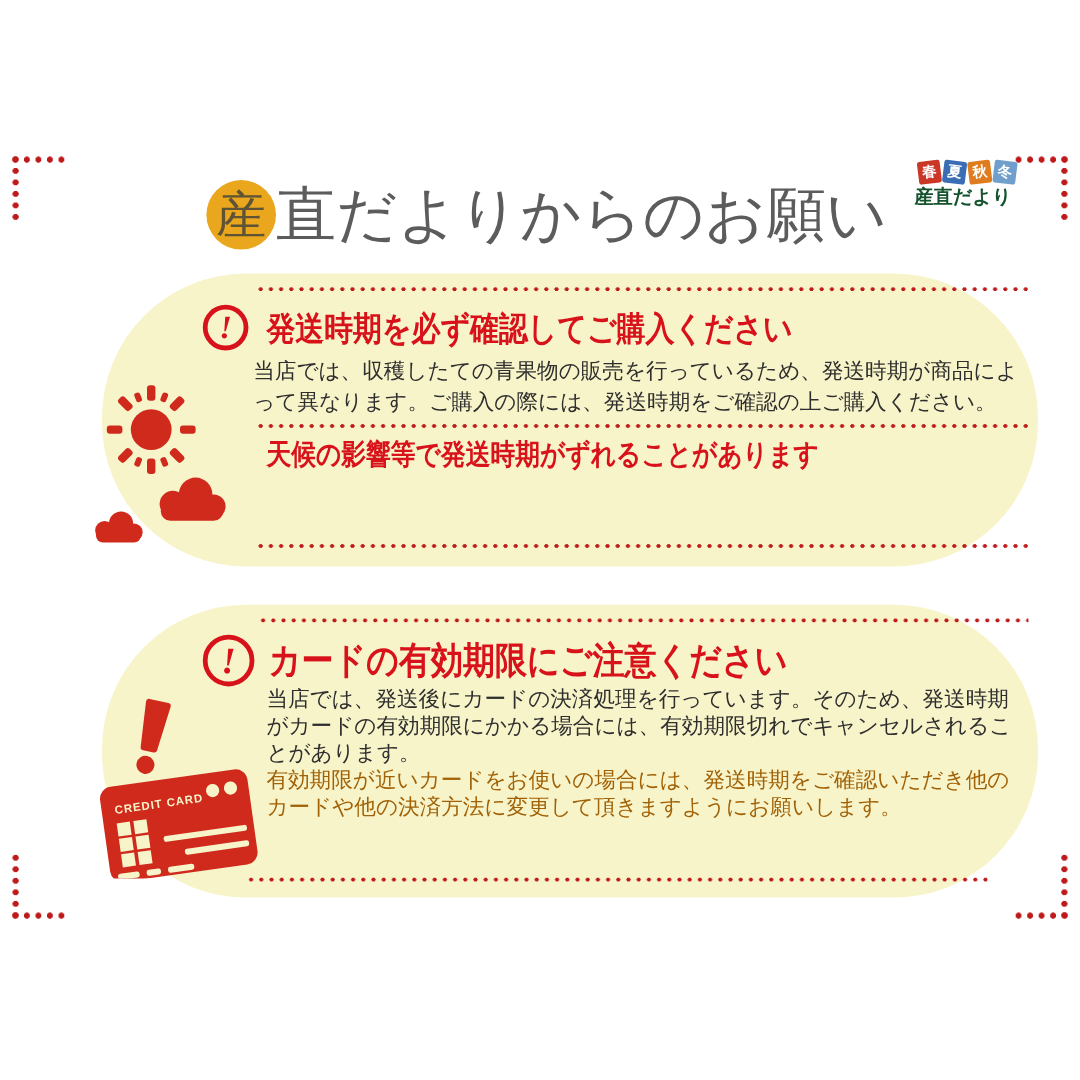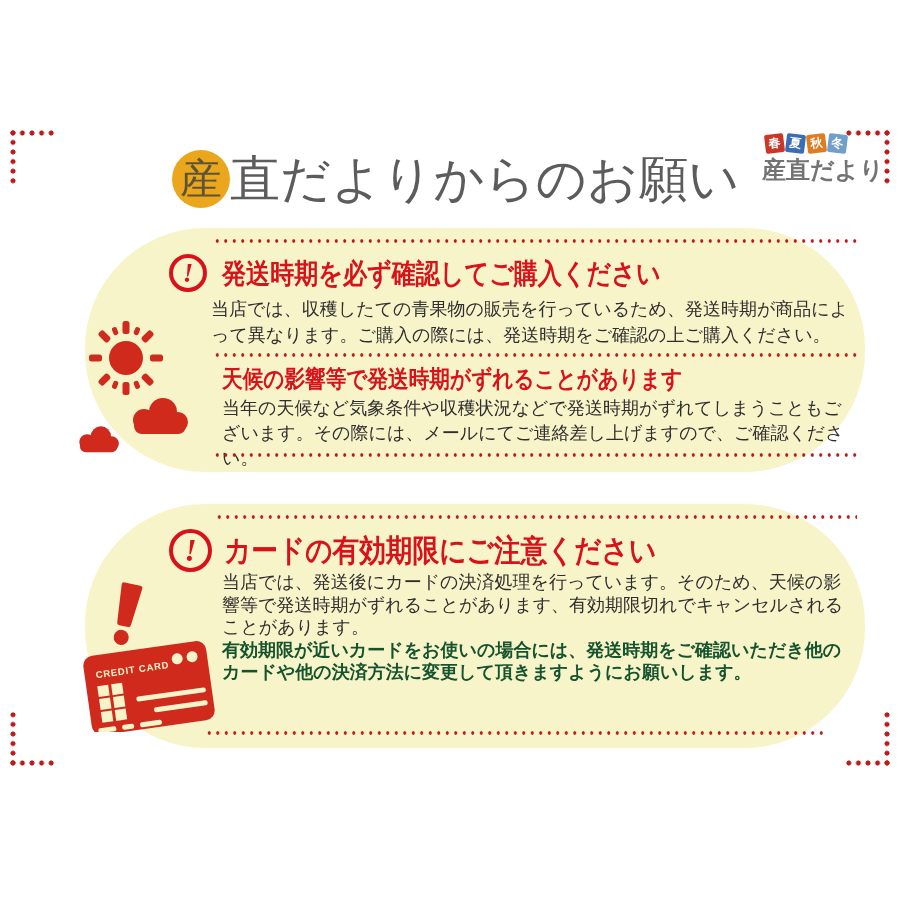--- a/index.html
+++ b/index.html
@@ -39,21 +39,21 @@
     font-size:12px; font-weight:bold; display:flex; align-items:center; justify-content:center;
   }
   .logo-tag:nth-child(odd)  { transform:rotate(-7deg); }
   .logo-tag:nth-child(even) { transform:rotate(7deg); }
   .tag-spring { background:#cb3727; }
   .tag-summer { background:#3a6db3; }
   .tag-autumn { background:#df7c1f; }
   .tag-winter { background:#6f9fca; }
   .logo-name {
     font-family:Liberation Mono, monospace; font-weight:bold;
-    font-size:24px; color:#737373; white-space:nowrap; margin-top:1px;
+    font-size:16px; color:#14532d; white-space:nowrap; margin-top:1px;
   }
 
   
   .notice-box {
     position:absolute; left:85px; width:780px; height:244px;
     background:#f8f4ca; border-radius:120px;
   }
   #shipping-box { top:228px; }
   #card-box     { top:504px; }
 
@@ -72,21 +72,21 @@
   }
   .alert-sm { width:38px; height:38px; font-size:27px; }
   .alert-lg { width:43px; height:43px; font-size:31px; }
 
   .red-head {
     position:absolute; color:#d8121a; font-weight:bold; white-space:nowrap;
     transform-origin:left center; transform:scaleX(0.86);
   }
   .body-text { position:absolute; color:#2e2e2e; }
   .body-text p { margin:0; }
-  .red-strong { color:#14532d; font-weight:bold; }
+  .red-strong { color:#a16207; font-weight:normal; }
 
   
   .b1-dots-top { top:10px;  left:128px; right:8px; }
   .b1-dots-mid { top:124px; left:128px; right:8px; }
   .b1-dots-bot { top:224px; left:128px; right:8px; }
   .b1-icon  { top:26px; left:84px; }
   .b1-h1    { top:27px; left:137px; font-size:28px; }
   .b1-p1    { top:68px; left:126px; right:8px;  font-size:18px; line-height:26px; }
   .b1-h2    { top:135px; left:137px; font-size:24px; }
   .b1-p2    { top:168px; left:137px; right:8px; font-size:18px; line-height:25px; }
@@ -133,21 +133,20 @@
 
   <div class="notice-box" id="shipping-box">
     <div class="dotline b1-dots-top"></div>
     <div class="alert-circle alert-sm b1-icon">
       <span>!</span>
     </div>
     <div class="red-head b1-h1">発送時期を必ず確認してご購入ください</div>
     <div class="body-text b1-p1">当店では、収穫したての青果物の販売を行っているため、発送時期が商品によって異なります。ご購入の際には、発送時期をご確認の上ご購入ください。</div>
     <div class="dotline b1-dots-mid"></div>
     <div class="red-head b1-h2">天候の影響等で発送時期がずれることがあります</div>
-    <div class="body-text b1-p2">当年の天候など気象条件や収穫状況などで発送時期がずれてしまうこともございます。その際には、メールにてご連絡差し上げますので、ご確認ください。</div>
     <div class="dotline b1-dots-bot"></div>
   </div>
 
   <svg class="sun-clouds" width="122" height="152" viewBox="0 0 122 152">
     <g fill="#d02a1d">
       <circle cx="48" cy="42" r="17"></circle>
       <g>
         <rect x="44.5" y="5" width="7" height="13" rx="2.5"></rect>
         <rect x="44.5" y="66" width="7" height="13" rx="2.5"></rect>
         <rect x="11" y="38.5" width="13" height="7" rx="2.5"></rect>
@@ -176,21 +175,21 @@
     </g>
   </svg>
 
   <div class="notice-box" id="card-box">
     <div class="dotline b2-dots-top"></div>
     <div class="alert-circle alert-lg b2-icon">
       <span>!</span>
     </div>
     <div class="red-head b2-h">カードの有効期限にご注意ください</div>
     <div class="body-text b2-body">
-      <p>当店では、発送後にカードの決済処理を行っています。そのため、天候の影響等で発送時期がずれることがあります、有効期限切れでキャンセルされることがあります。</p>
+      <p>当店では、発送後にカードの決済処理を行っています。そのため、発送時期がカードの有効期限にかかる場合には、有効期限切れでキャンセルされることがあります。</p>
       <p class="red-strong">有効期限が近いカードをお使いの場合には、発送時期をご確認いただき他のカードや他の決済方法に変更して頂きますようにお願いします。</p>
     </div>
     <div class="dotline b2-dots-bot"></div>
   </div>
 
   <svg class="card-art" width="158" height="152" viewBox="0 0 158 152">
     <g transform="translate(57,30) rotate(12)" fill="#d02a1d">
       <polygon points="-8,-24 8,-24 4.5,14 -4.5,14" stroke="#d02a1d" stroke-width="5" stroke-linejoin="round"></polygon>
       <circle cx="0" cy="28" r="7.5"></circle>
     </g>

